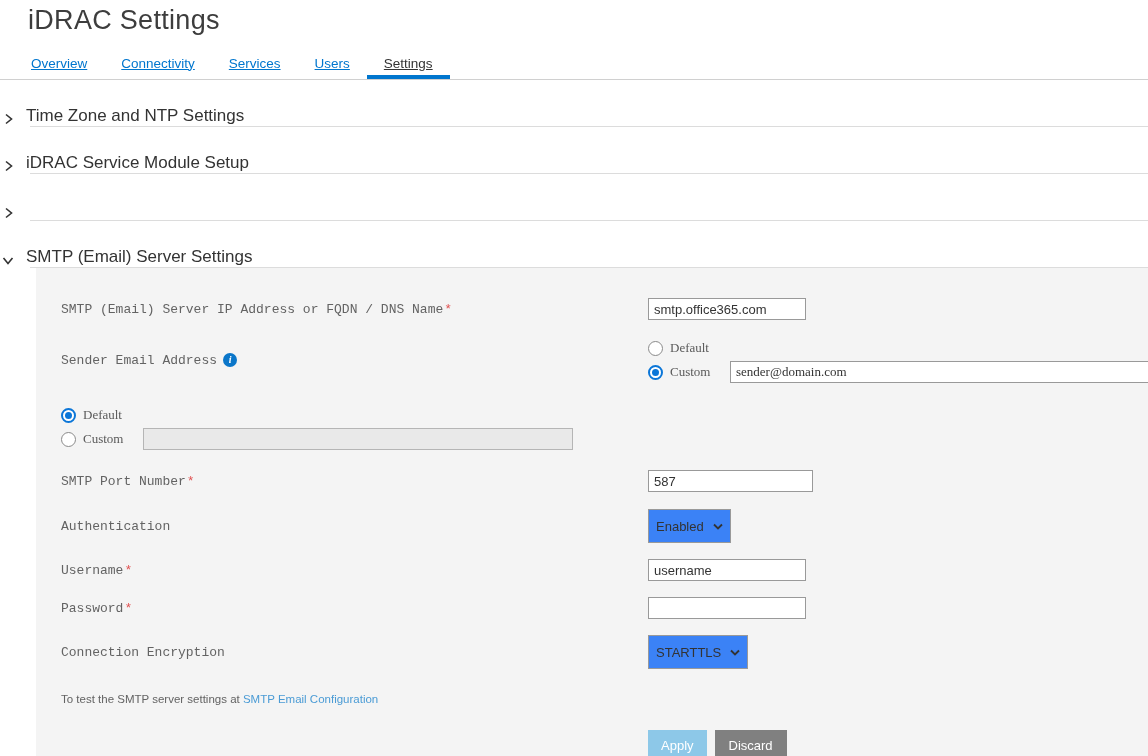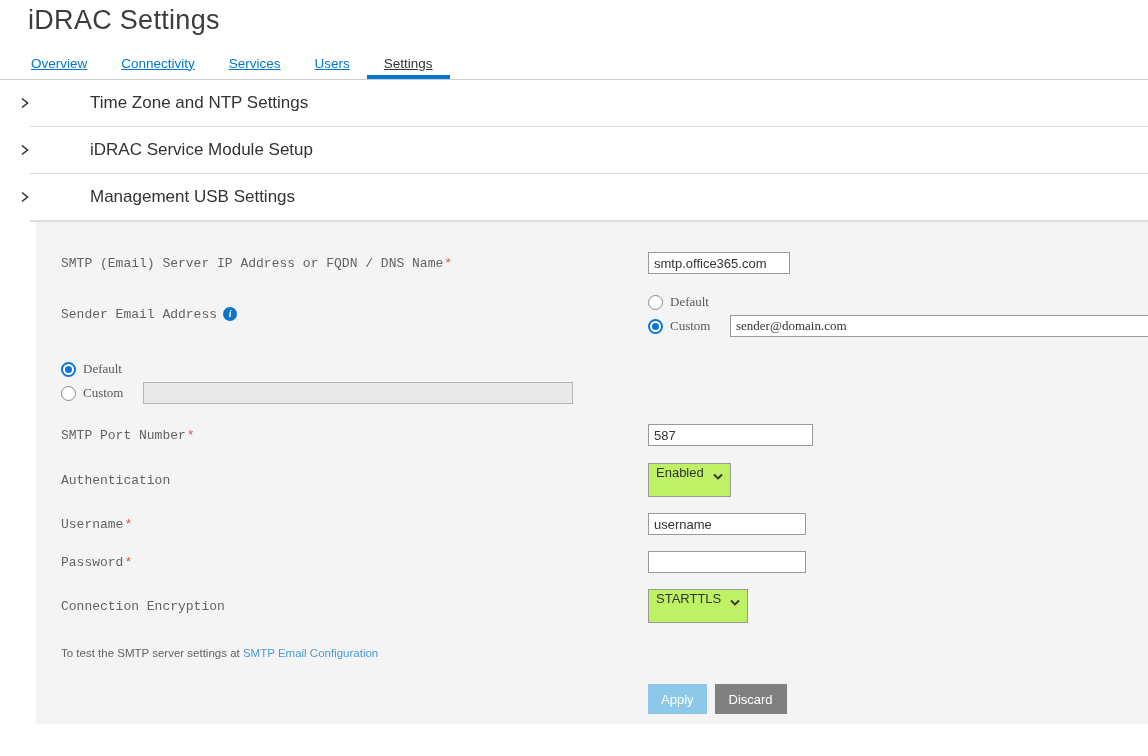--- a/index.html
+++ b/index.html
@@ -21,22 +21,22 @@
     border-bottom:1px solid #d0d0d0;
   }
   .tab {
     display:flex; align-items:center;
     padding:0 17px; font-size:13.5px; color:#0076ce;
     cursor:pointer; border-bottom:4px solid transparent;text-decoration:underline;
   }
   .tab.active { color:#333; border-bottom-color:#0076ce; }
   
   .acc-row {
-    display:flex; align-items:center;
-    height:46px; padding-left:17px; cursor:pointer;gap:48px;
+    display:flex; align-items:flex-end;
+    height:46px; padding-left:1px; cursor:pointer;
   }
   .acc-chevron { width:14px; height:14px; display:flex; align-items:center; justify-content:center; flex-shrink:0; }
   .acc-title { margin-left:11px; font-size:17px; color:#333; }
   .acc-divider { border-bottom:1px solid #dcdcdc; margin-left:30px; }
   
   .panel {
     margin-left:36px; background:#f4f4f4;
     padding:30px 48px 10px 25px;
   }
   .form-row { display:flex; align-items:center; margin-bottom:17px; }
@@ -52,27 +52,27 @@
     font-size:10px; font-weight:bold; line-height:14px; text-align:center;
     font-family:"Liberation Serif","DejaVu Serif",serif; font-style:italic;
   }
   .info-icon::after { content:"i"; }
   input[type=text], input[type=password] {
     height:22px; border:1px solid #999; background:#fff;
     padding:1px 5px; font-size:13px; color:#333;
     font-family:inherit; outline:none;
   }
   input:disabled { background:#e9e9e9; border-color:#b5b5b5; }
-  .w-server { width:142px; }
+  .w-server { width:158px; }
   .w-port   { width:165px; }
   .w-cred   { width:158px; }
   .w-custom { width:430px; }
   .select-box {
-    display:inline-flex; align-items:flex-end;
-    height:23px; border:1px solid #999; background:#bef264;
+    display:inline-flex; align-items:center;
+    height:23px; border:1px solid #999; background:#3b82f6;
     padding:16px 7px; font-size:13px; color:#333; cursor:pointer;
   }
   .select-box .sel-chevron { margin-left:9px; display:flex; }
   
   .radio-group { display:flex; flex-direction:column; }
   .radio-line { display:flex; align-items:center; min-height:22px;font-family:Liberation Serif, serif; }
   .radio-line + .radio-line { margin-top:2px; }
   .radio {
     width:15px; height:15px; border:1px solid #8a8a8a; border-radius:50%;
     background:#fff; flex-shrink:0; position:relative; cursor:pointer;
@@ -131,24 +131,31 @@
     <span class="acc-title">iDRAC Service Module Setup</span>
   </div>
   <div class="acc-divider"></div>
 
   <div class="acc-row">
     <span class="acc-chevron">
       <svg width="13" height="14" viewBox="0 0 13 14">
           <polyline points="4,2.5 9.5,7 4,11.5" fill="none" stroke="#333" stroke-width="1.6"></polyline>
         </svg>
     </span>
-    <span class="acc-title">Management USB Settings</span>
-  </div>
-  <div class="acc-divider"></div>
-
+  </div>
+  <div class="acc-divider"></div>
+
+  <div class="acc-row">
+    <span class="acc-chevron">
+      <svg width="14" height="13" viewBox="0 0 14 13">
+          <polyline points="2.5,4 7,9.5 11.5,4" fill="none" stroke="#333" stroke-width="1.6"></polyline>
+        </svg>
+    </span>
+    <span class="acc-title">SMTP (Email) Server Settings</span>
+  </div>
   <div class="acc-divider"></div>
 
   <div class="panel">
 
     <div class="form-row">
       <div class="label-col">
         <span>SMTP (Email) Server IP Address or FQDN / DNS Name</span>
           <span class="required">*</span>
       </div>
       <input type="text" class="w-server" value="smtp.office365.com" style="">

